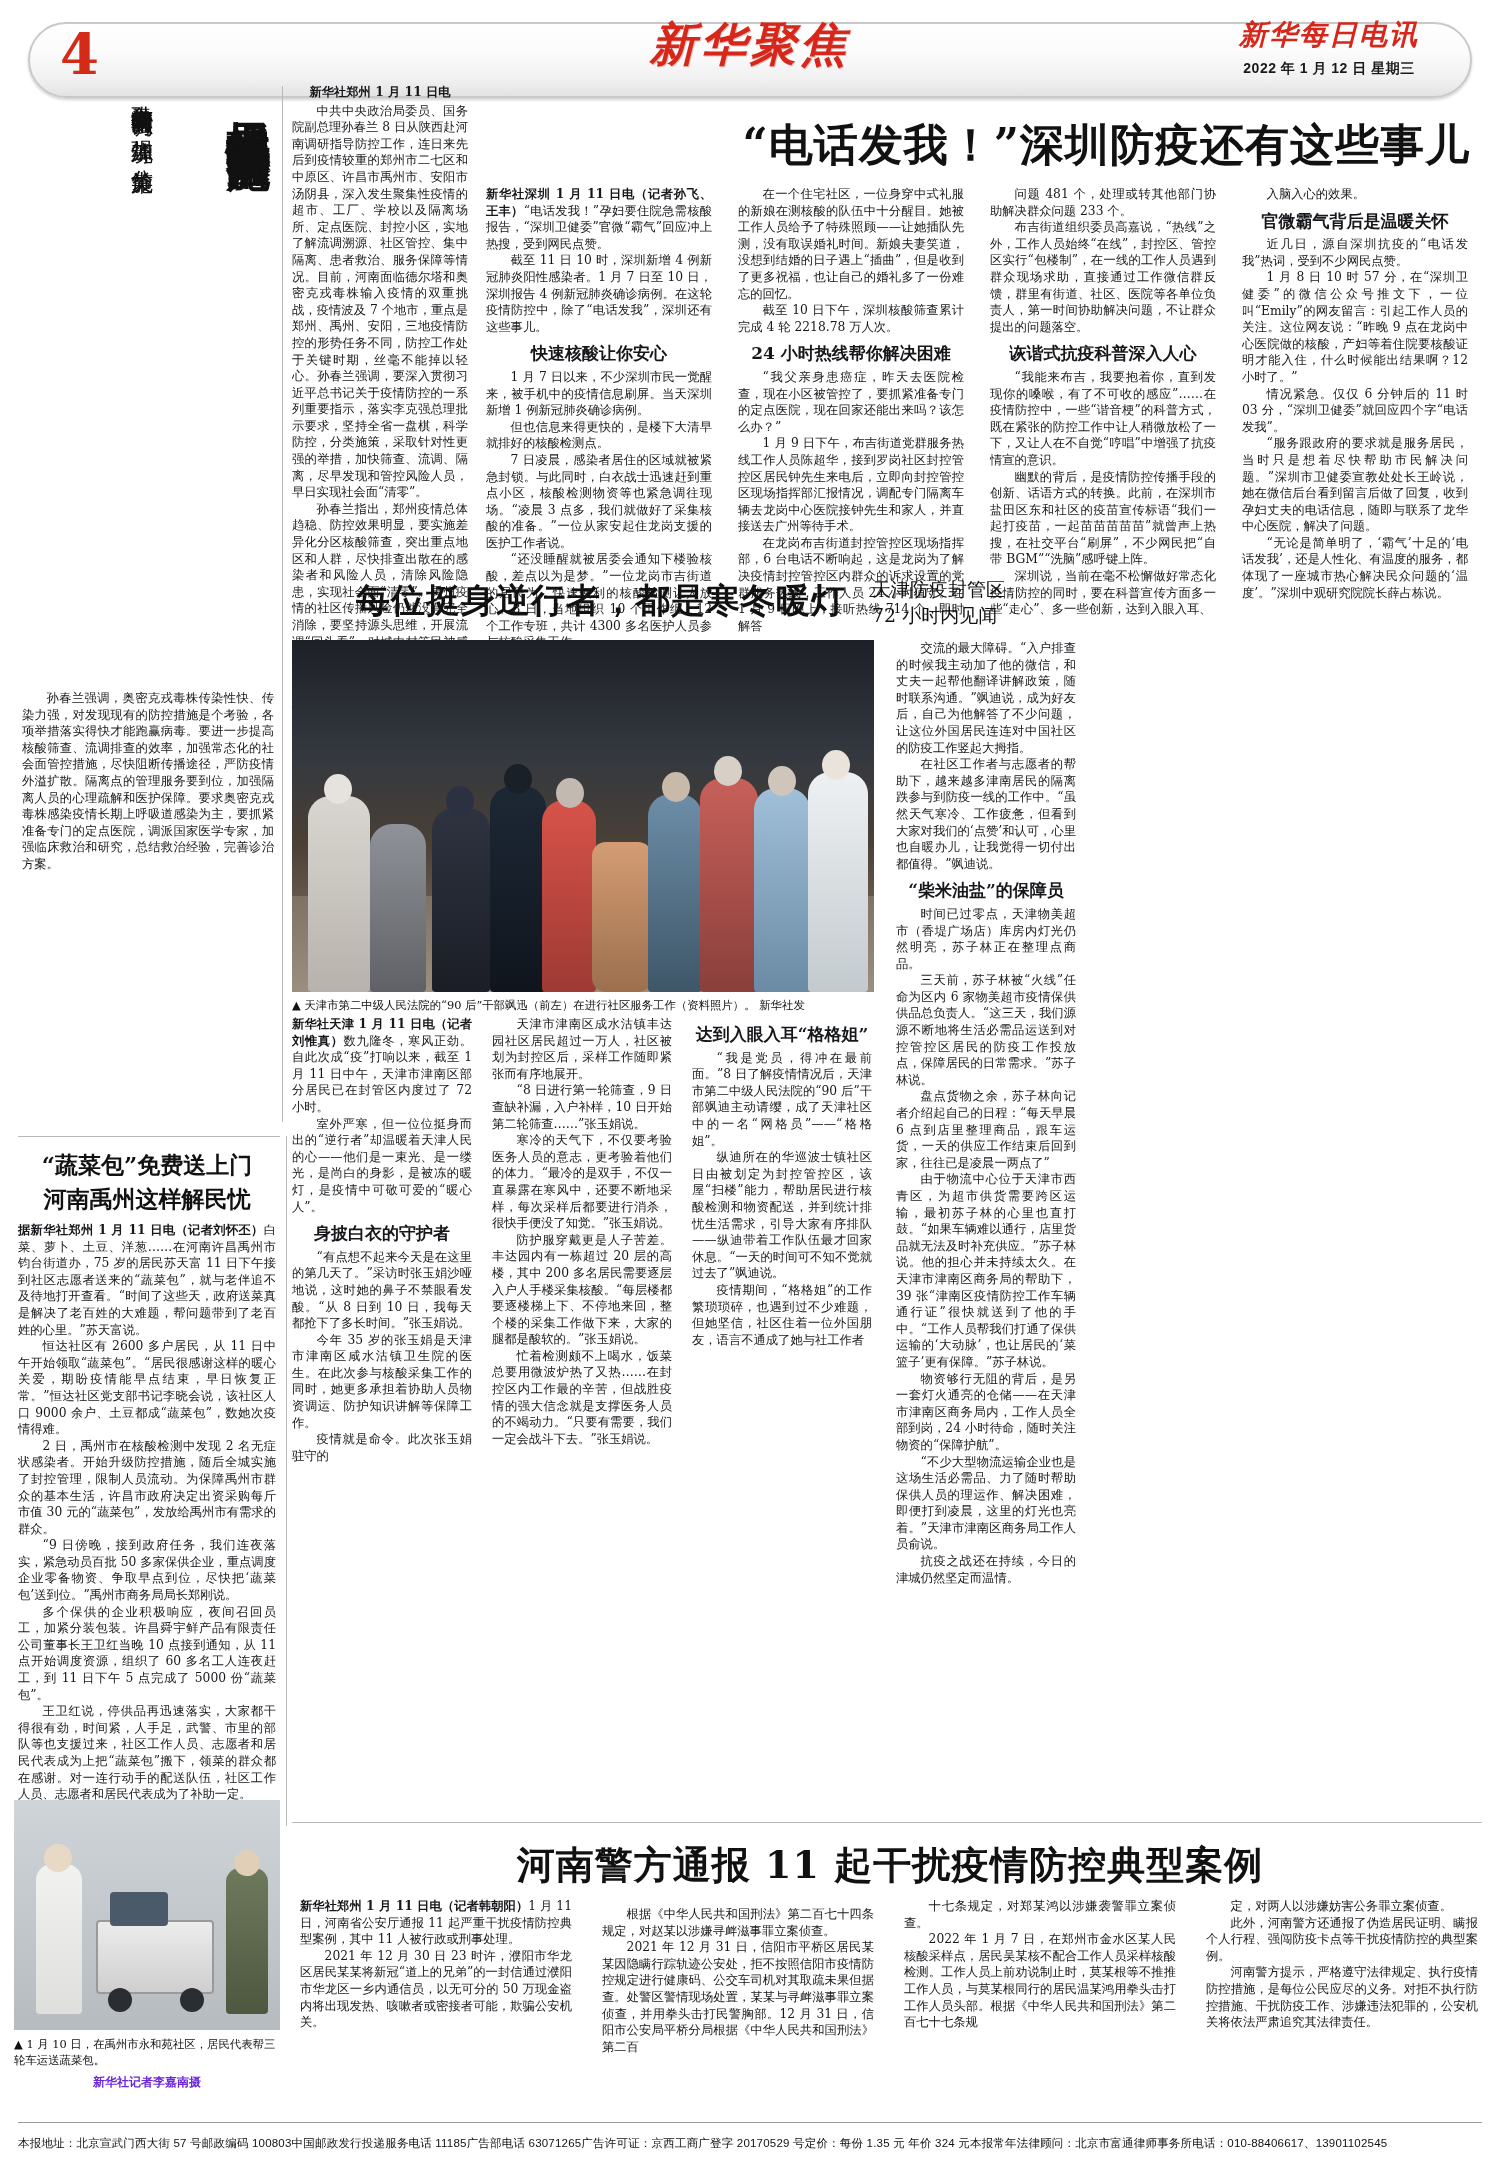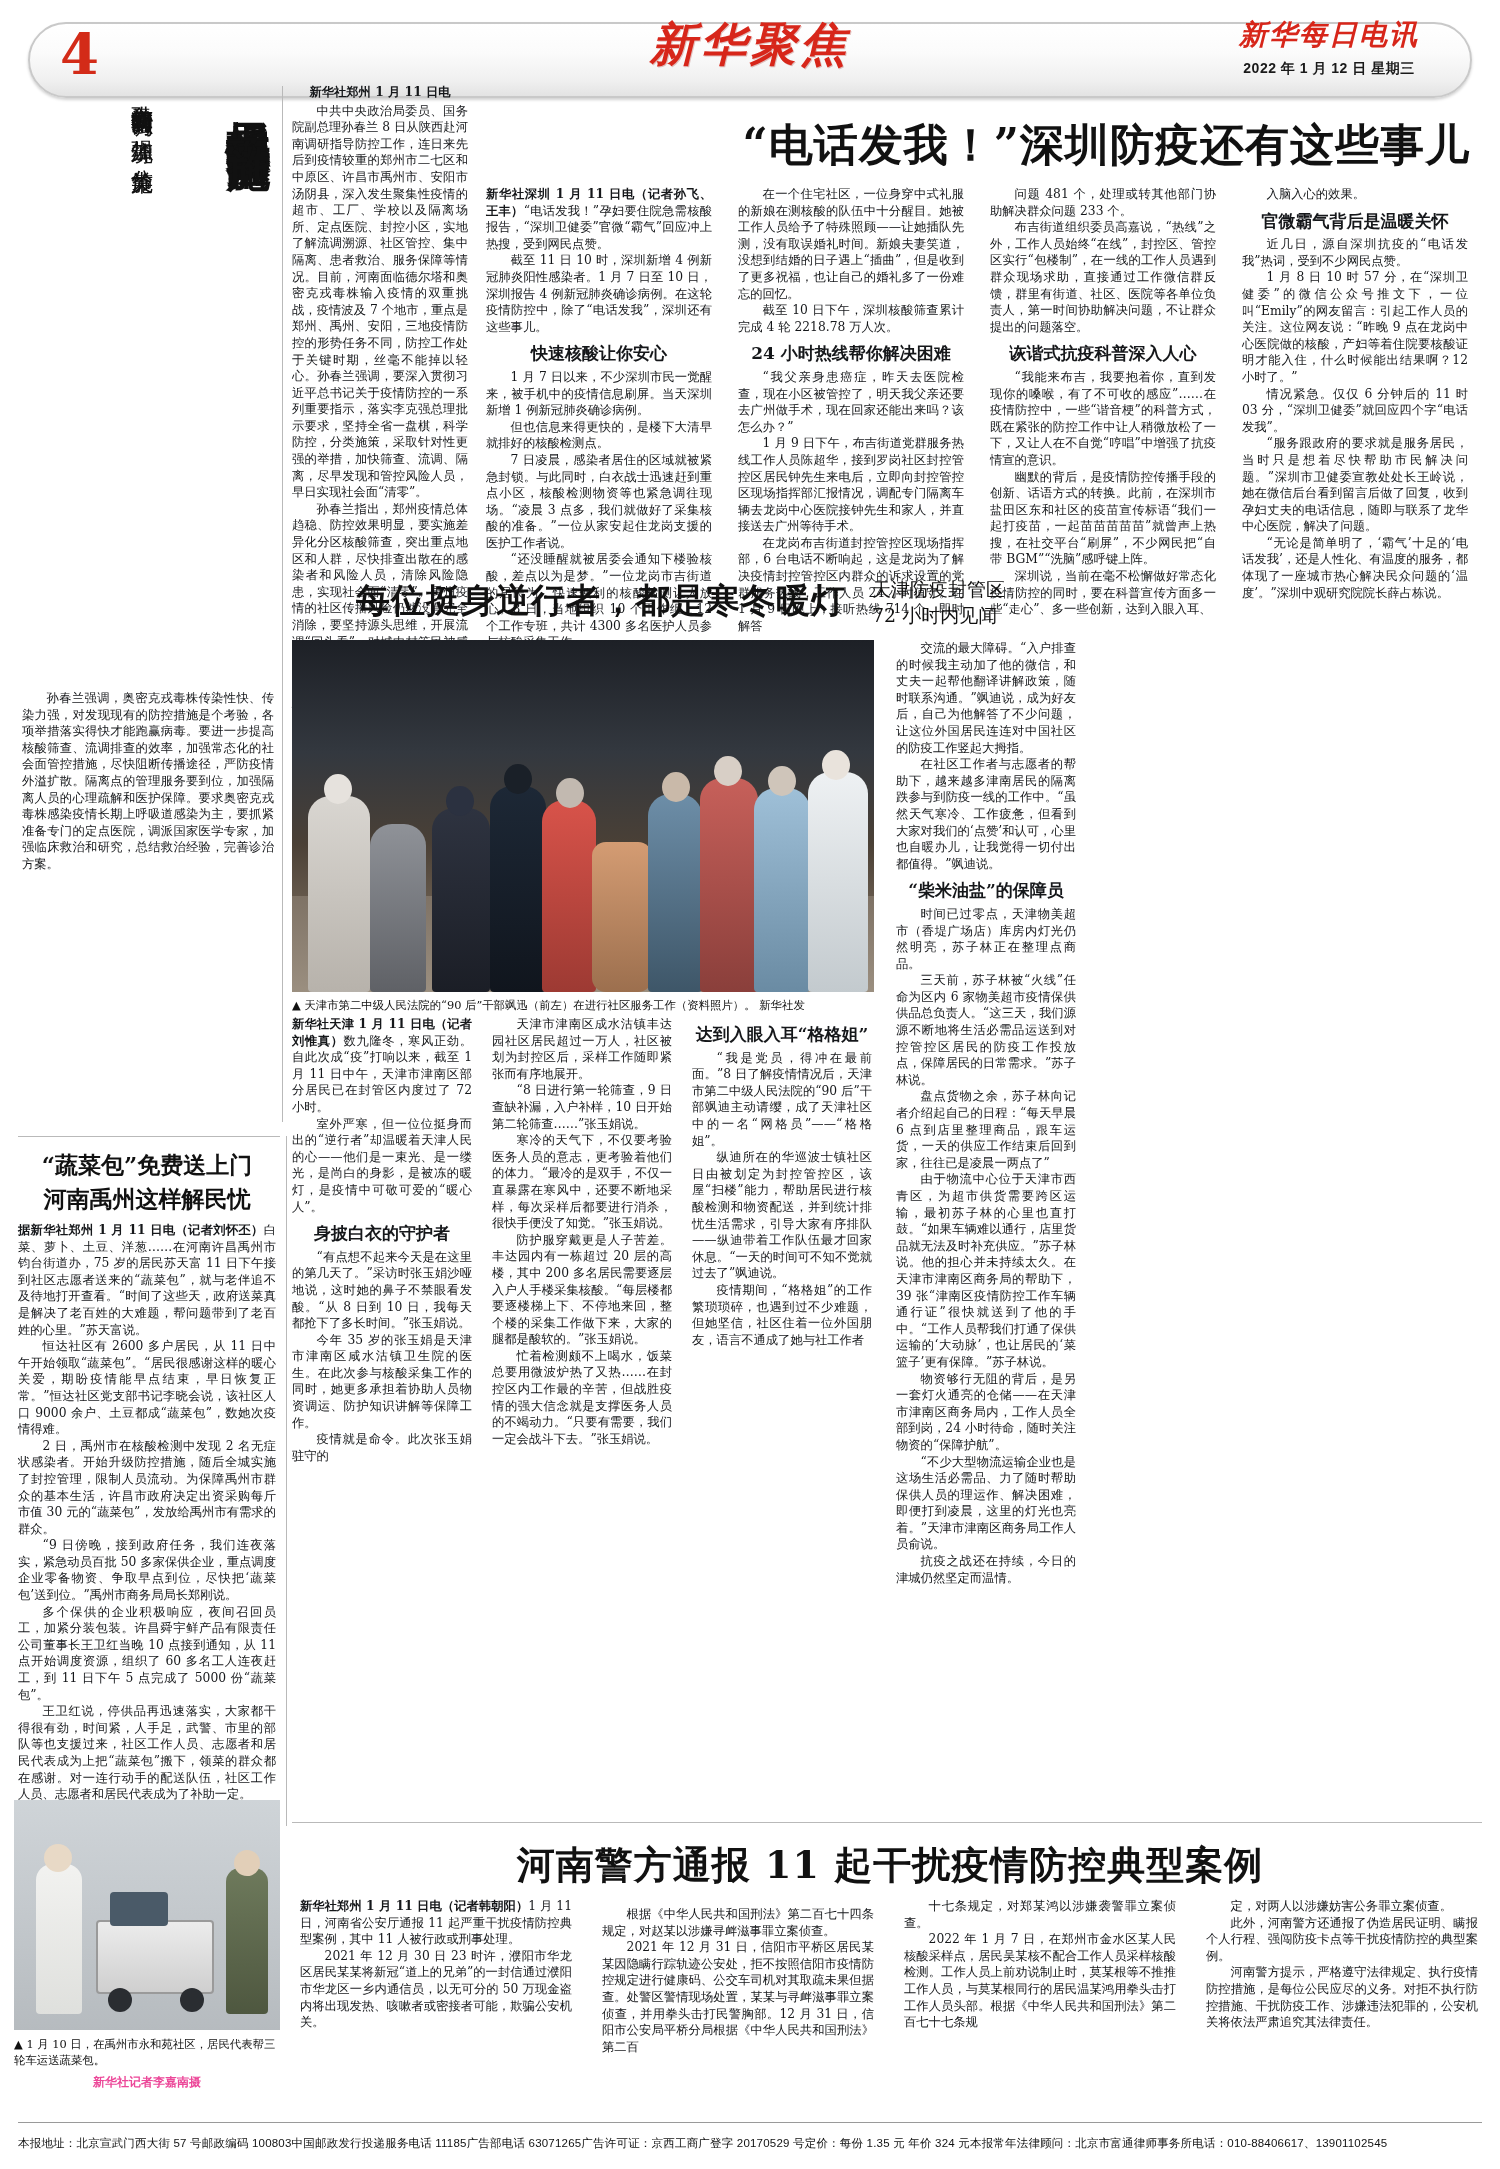--- a/index.html
+++ b/index.html
@@ -135,21 +135,21 @@
   .veg-photo {
     position:absolute; left:14px; top:1800px; width:266px; height:230px;
     overflow:hidden; background:#c7cbd0;
   }
   .veg-caption {
     position:absolute; left:14px; top:2036px; width:266px;
     font-size:11.4px; line-height:16px; color:#111;
   }
   .veg-credit {
     position:absolute; left:14px; top:2074px; width:266px; text-align:center;
-    font-size:12px; font-weight:700; color:#ec4899;
+    font-size:12px; font-weight:700; color:#6d28d9;
   }
 
   
   .police-title {
     position:absolute; left:300px; top:1840px; width:1180px;
     text-align:center; font-size:38px; font-weight:700; letter-spacing:1px;
     color:#111; font-family:"DejaVu Serif", serif;
   }
   .police-cols { position:absolute; left:300px; top:1898px; width:1180px; height:200px; }
 
@@ -207,21 +207,21 @@
       <p>1 月 7 日以来，不少深圳市民一觉醒来，被手机中的疫情信息刷屏。当天深圳新增 1 例新冠肺炎确诊病例。</p>
       <p>但也信息来得更快的，是楼下大清早就排好的核酸检测点。</p>
       <p>7 日凌晨，感染者居住的区域就被紧急封锁。与此同时，白衣战士迅速赶到重点小区，核酸检测物资等也紧急调往现场。“凌晨 3 点多，我们就做好了采集核酸的准备。”一位从家安起住龙岗支援的医护工作者说。</p>
       <p>“还没睡醒就被居委会通知下楼验核酸，差点以为是梦。”一位龙岗市吉街道的居民为，快速便利的核酸检测让人放心。8 日，当地组织 10 个工作组、12 个工作专班，共计 4300 多名医护人员参与核酸采集工作。</p>
     </div>
 
     <div class="c body-col" style="left:252px; top:0px; width:226px;">
       <p>在一个住宅社区，一位身穿中式礼服的新娘在测核酸的队伍中十分醒目。她被工作人员给予了特殊照顾——让她插队先测，没有取误婚礼时间。新娘夫妻笑道，没想到结婚的日子遇上“插曲”，但是收到了更多祝福，也让自己的婚礼多了一份难忘的回忆。</p>
       <p>截至 10 日下午，深圳核酸筛查累计完成 4 轮 2218.78 万人次。</p>
       <div class="sub-h">24 小时热线帮你解决困难</div>
-      <p>“我父亲身患癌症，昨天去医院检查，现在小区被管控了，明天我父亲还要去广州做手术，现在回家还能出来吗？该怎么办？”</p>
+      <p>“我父亲身患癌症，昨天去医院检查，现在小区被管控了，要抓紧准备专门的定点医院，现在回家还能出来吗？该怎么办？”</p>
       <p>1 月 9 日下午，布吉街道党群服务热线工作人员陈超华，接到罗岗社区封控管控区居民钟先生来电后，立即向封控管控区现场指挥部汇报情况，调配专门隔离车辆去龙岗中心医院接钟先生和家人，并直接送去广州等待手术。</p>
       <p>在龙岗布吉街道封控管控区现场指挥部，6 台电话不断响起，这是龙岗为了解决疫情封控管控区内群众的诉求设置的党群服务热线，工作人员 24 小时值守。在 1 月 9 日晚上，接听热线 714 个，即时解答</p>
     </div>
 
     <div class="c body-col" style="left:504px; top:0px; width:226px;">
       <p>问题 481 个，处理或转其他部门协助解决群众问题 233 个。</p>
       <p>布吉街道组织委员高嘉说，“热线”之外，工作人员始终“在线”，封控区、管控区实行“包楼制”，在一线的工作人员遇到群众现场求助，直接通过工作微信群反馈，群里有街道、社区、医院等各单位负责人，第一时间协助解决问题，不让群众提出的问题落空。</p>
       <div class="sub-h">诙谐式抗疫科普深入人心</div>
       <p>“我能来布吉，我要抱着你，直到发现你的嗓喉，有了不可收的感应”……在疫情防控中，一些“谐音梗”的科普方式，既在紧张的防控工作中让人稍微放松了一下，又让人在不自觉“哼唱”中增强了抗疫情宣的意识。</p>
       <p>幽默的背后，是疫情防控传播手段的创新、话语方式的转换。此前，在深圳市盐田区东和社区的疫苗宣传标语“我们一起打疫苗，一起苗苗苗苗苗”就曾声上热搜，在社交平台“刷屏”，不少网民把“自带 BGM”“洗脑”感呼键上阵。</p>

